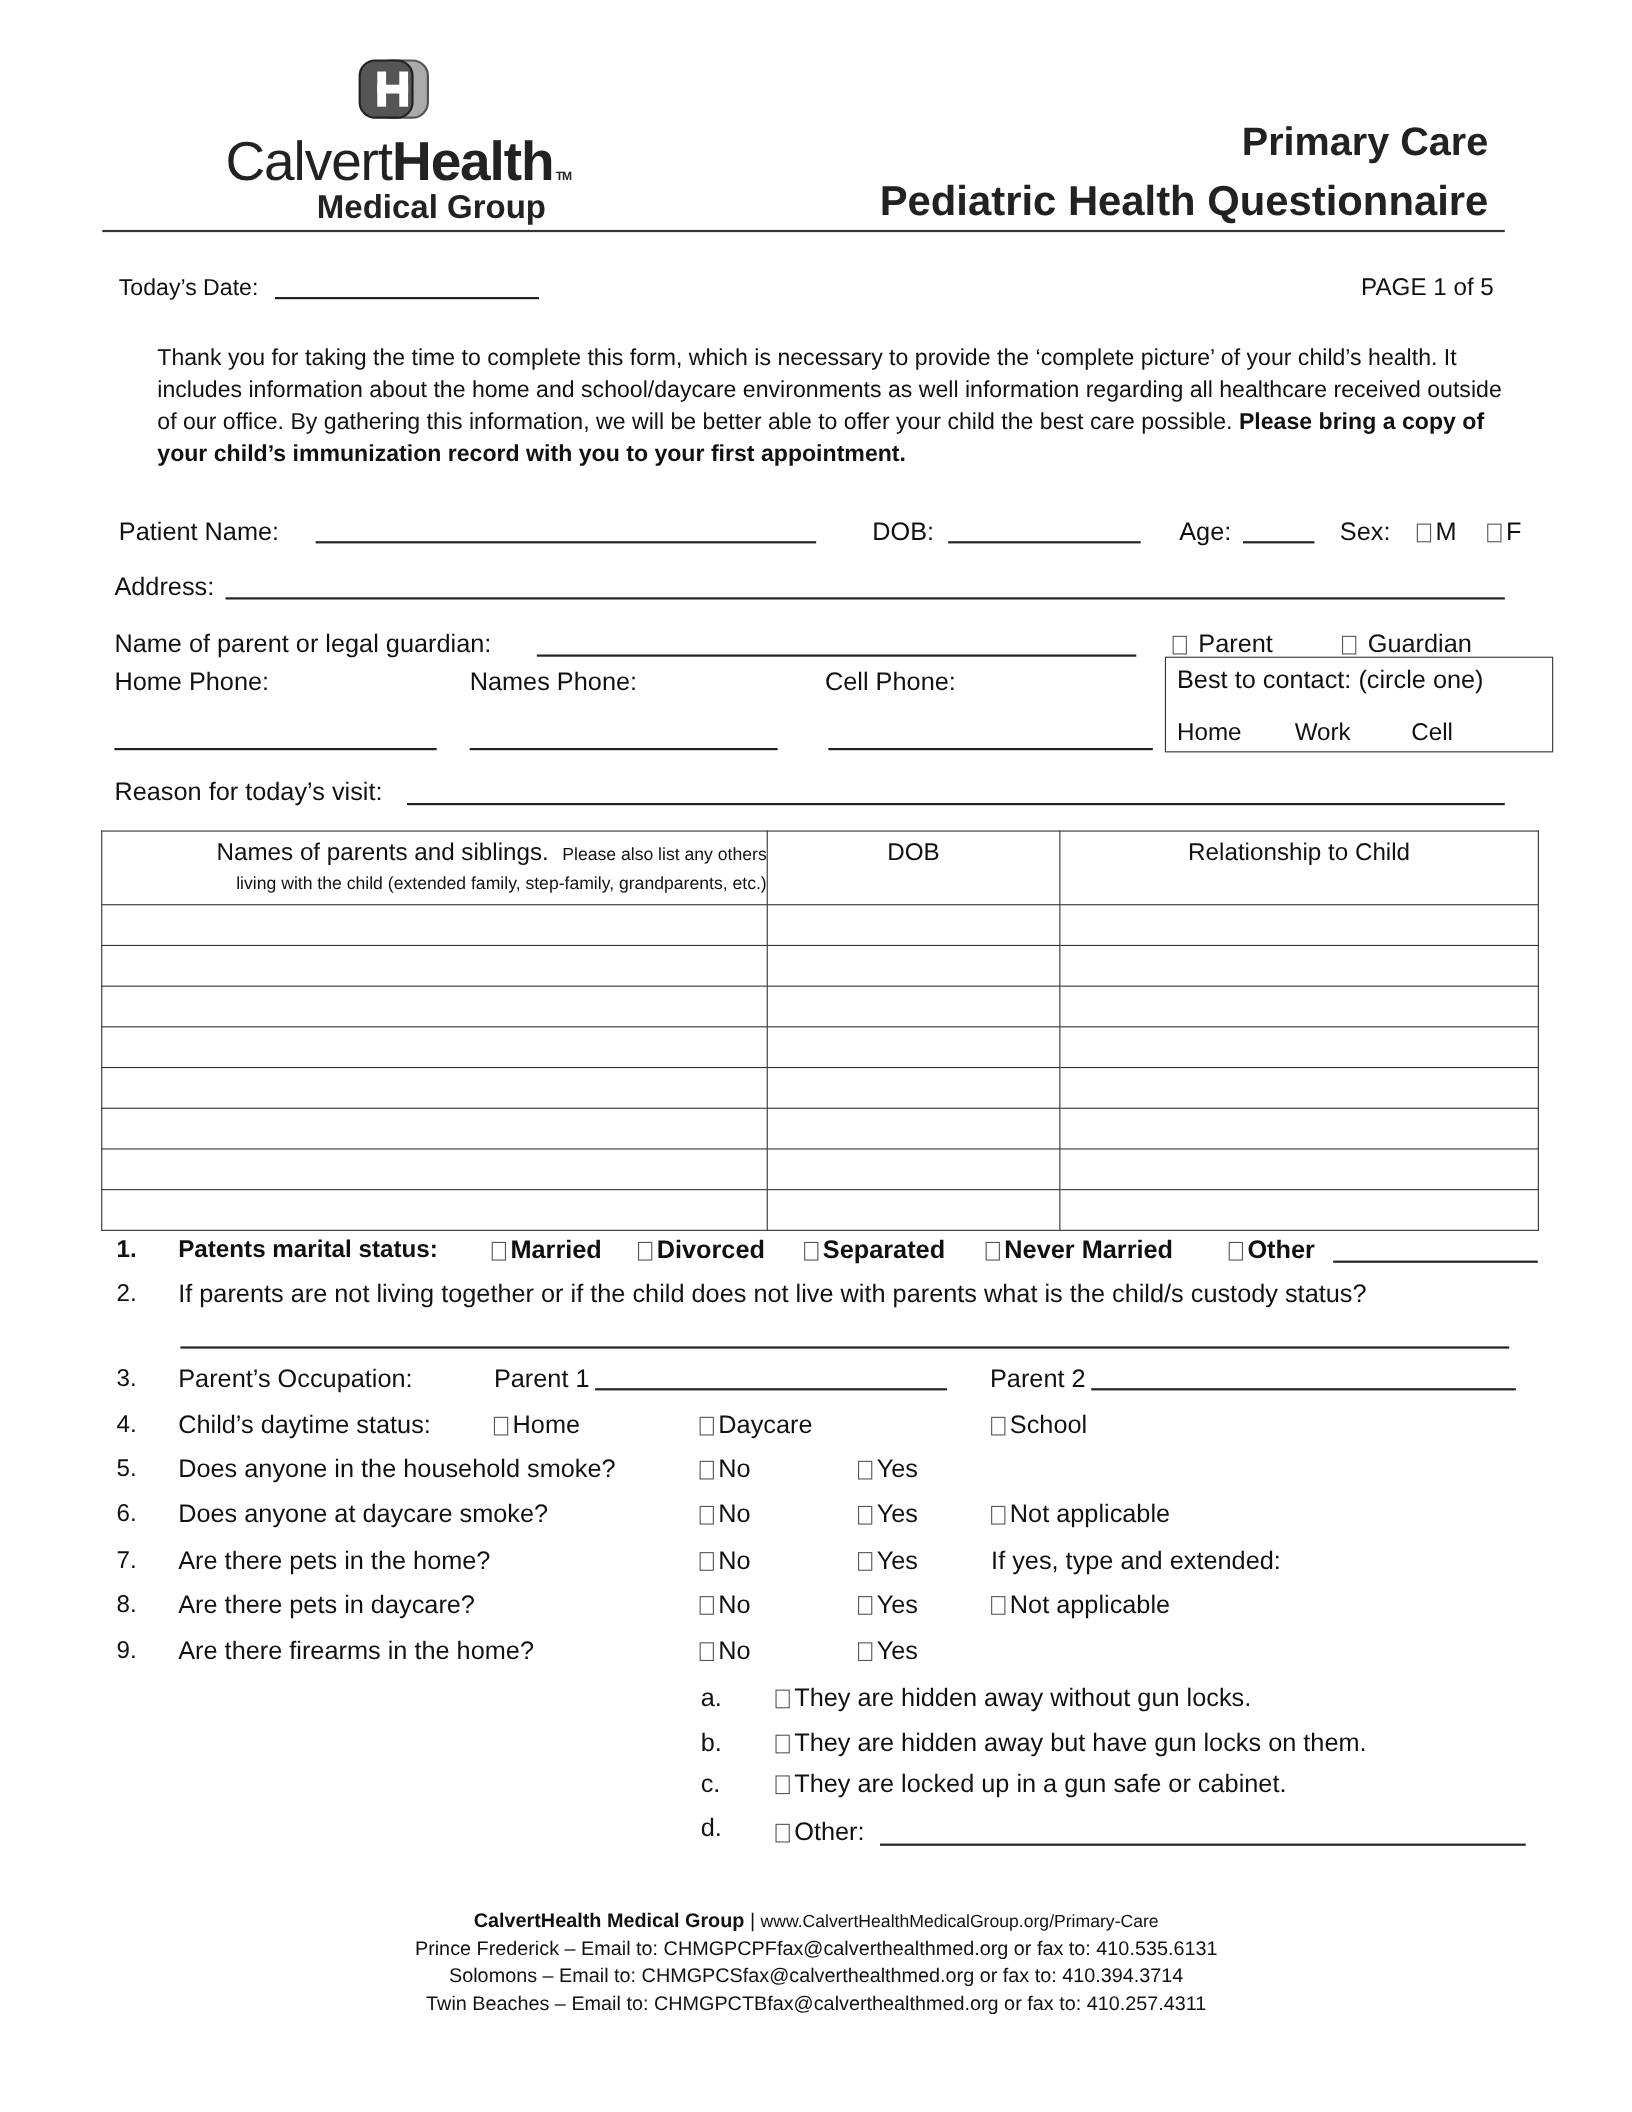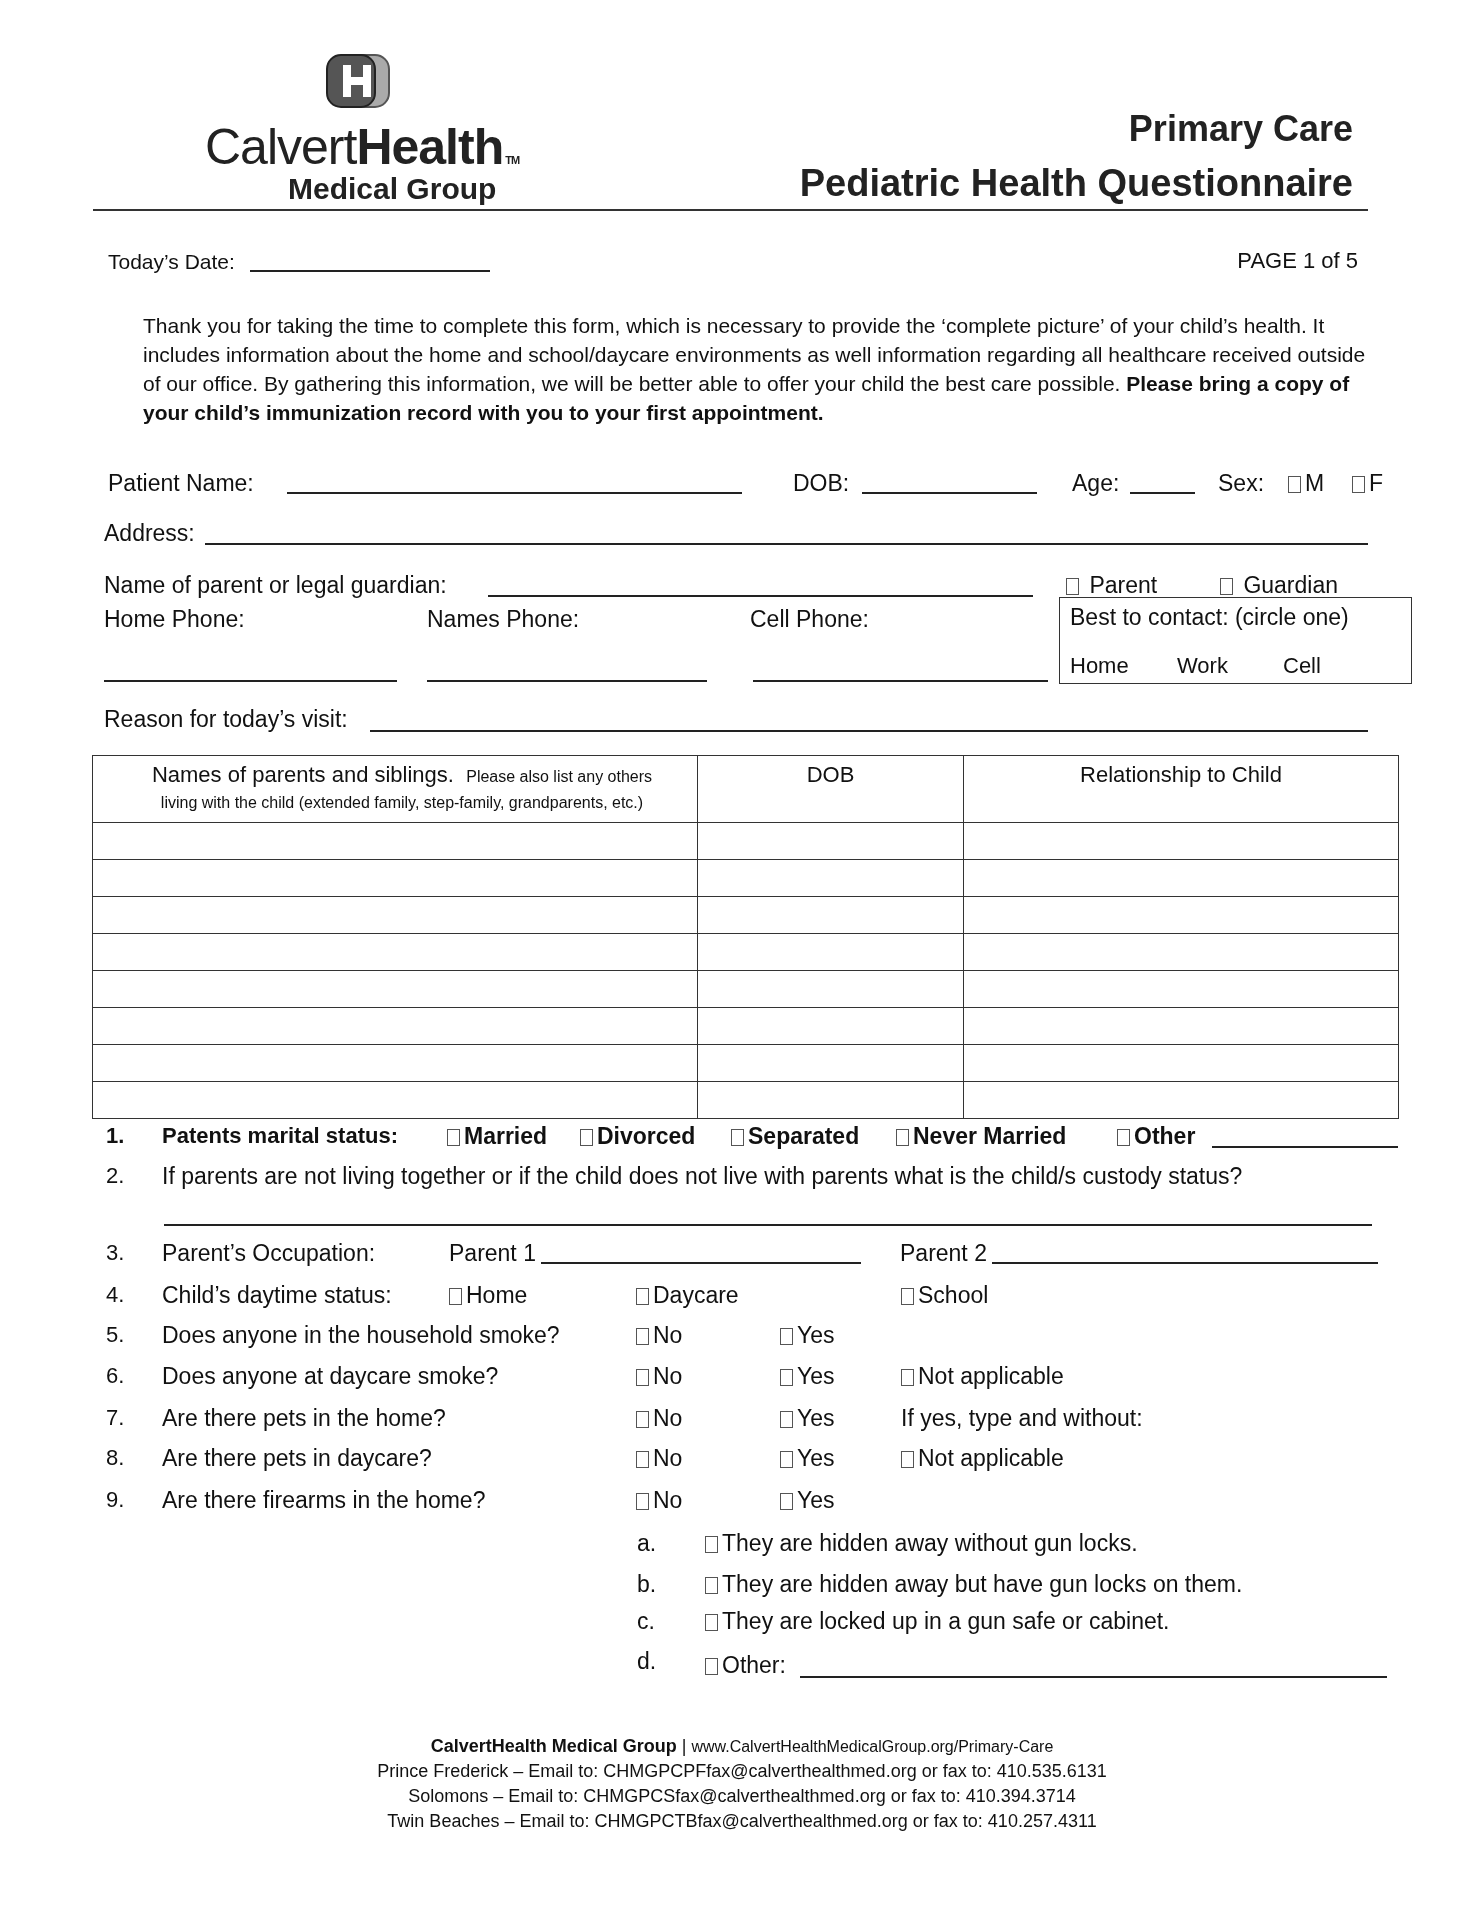--- a/index.html
+++ b/index.html
@@ -18,21 +18,21 @@
   .brand .tm { font-size:11px; font-weight:bold; vertical-align:baseline; margin-left:2px; }
   .sub-brand { position:absolute; left:288px; top:172px; font-size:30px; font-weight:bold; color:#222; }
   .title1 { position:absolute; right:131px; top:108px; font-size:36px; font-weight:bold; color:#222; }
   .title2 { position:absolute; right:131px; top:162px; font-size:38px; font-weight:bold; color:#222; }
   .hr-top { position:absolute; left:93px; top:209px; width:1275px; border-bottom:2px solid #333; }
   .intro { position:absolute; left:107px; top:311px; width:1240px; font-size:21px; line-height:29px;margin-left:36px; }
   .contact-box { position:absolute; left:1059px; top:597px; width:320px; height:85px; border:1.5px solid #333;padding-left:31px; }
   table.fam { position:absolute; left:92px; top:755px; width:1307px; border-collapse:collapse; }
   table.fam td, table.fam th { border:1.5px solid #333; padding:0; }
   table.fam th { font-weight:normal; text-align:center; vertical-align:top; height:60px; font-size:22px; padding-top:6px; }
-  table.fam th.first { text-align:center; padding-left:14px;margin-left:12px; }
+  table.fam th.first { text-align:right; padding-left:14px;margin-left:12px; }
   table.fam th .small { font-size:16px; }
   table.fam td { height:36px; }
   .num { position:absolute; font-size:22px; }
   .foot { position:absolute; left:0; width:1484px; text-align:center; font-size:18px; }
 </style>
 </head>
 <body>
 
 <div class="logo-mark">
   <svg width="70" height="56" viewBox="0 0 70 56">
@@ -180,21 +180,21 @@
 <div class="num" style="left:106px; top:1363px;">6.</div>
 <div class="abs t23" style="left:162px; top:1363px;">Does anyone at daycare smoke?</div>
 <div class="abs t23" style="left:636px; top:1363px;"><span class="cb"></span><span>No</span></div>
 <div class="abs t23" style="left:780px; top:1363px;"><span class="cb"></span><span>Yes</span></div>
 <div class="abs t23" style="left:901px; top:1363px;"><span class="cb"></span><span>Not applicable</span></div>
 
 <div class="num" style="left:106px; top:1405px;">7.</div>
 <div class="abs t23" style="left:162px; top:1405px;">Are there pets in the home?</div>
 <div class="abs t23" style="left:636px; top:1405px;"><span class="cb"></span><span>No</span></div>
 <div class="abs t23" style="left:780px; top:1405px;"><span class="cb"></span><span>Yes</span></div>
-<div class="abs t23" style="left:901px; top:1405px;">If yes, type and without:</div>
+<div class="abs t23" style="left:901px; top:1405px;">If yes, type and extended:</div>
 
 <div class="num" style="left:106px; top:1445px;">8.</div>
 <div class="abs t23" style="left:162px; top:1445px;">Are there pets in daycare?</div>
 <div class="abs t23" style="left:636px; top:1445px;"><span class="cb"></span><span>No</span></div>
 <div class="abs t23" style="left:780px; top:1445px;"><span class="cb"></span><span>Yes</span></div>
 <div class="abs t23" style="left:901px; top:1445px;"><span class="cb"></span><span>Not applicable</span></div>
 
 <div class="num" style="left:106px; top:1487px;">9.</div>
 <div class="abs t23" style="left:162px; top:1487px;">Are there firearms in the home?</div>
 <div class="abs t23" style="left:636px; top:1487px;"><span class="cb"></span><span>No</span></div>

